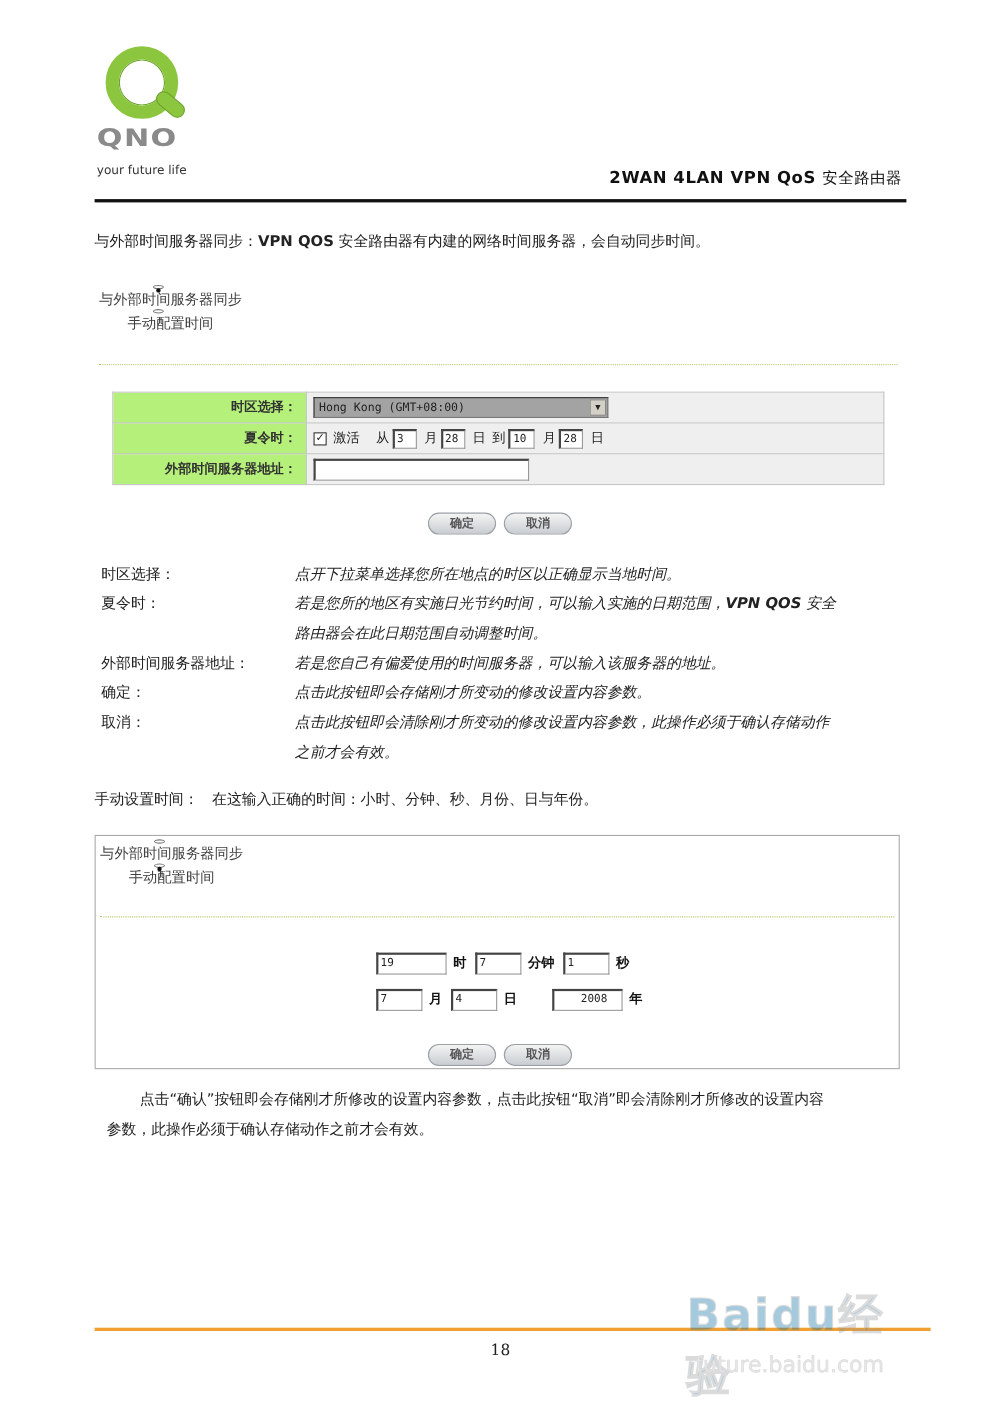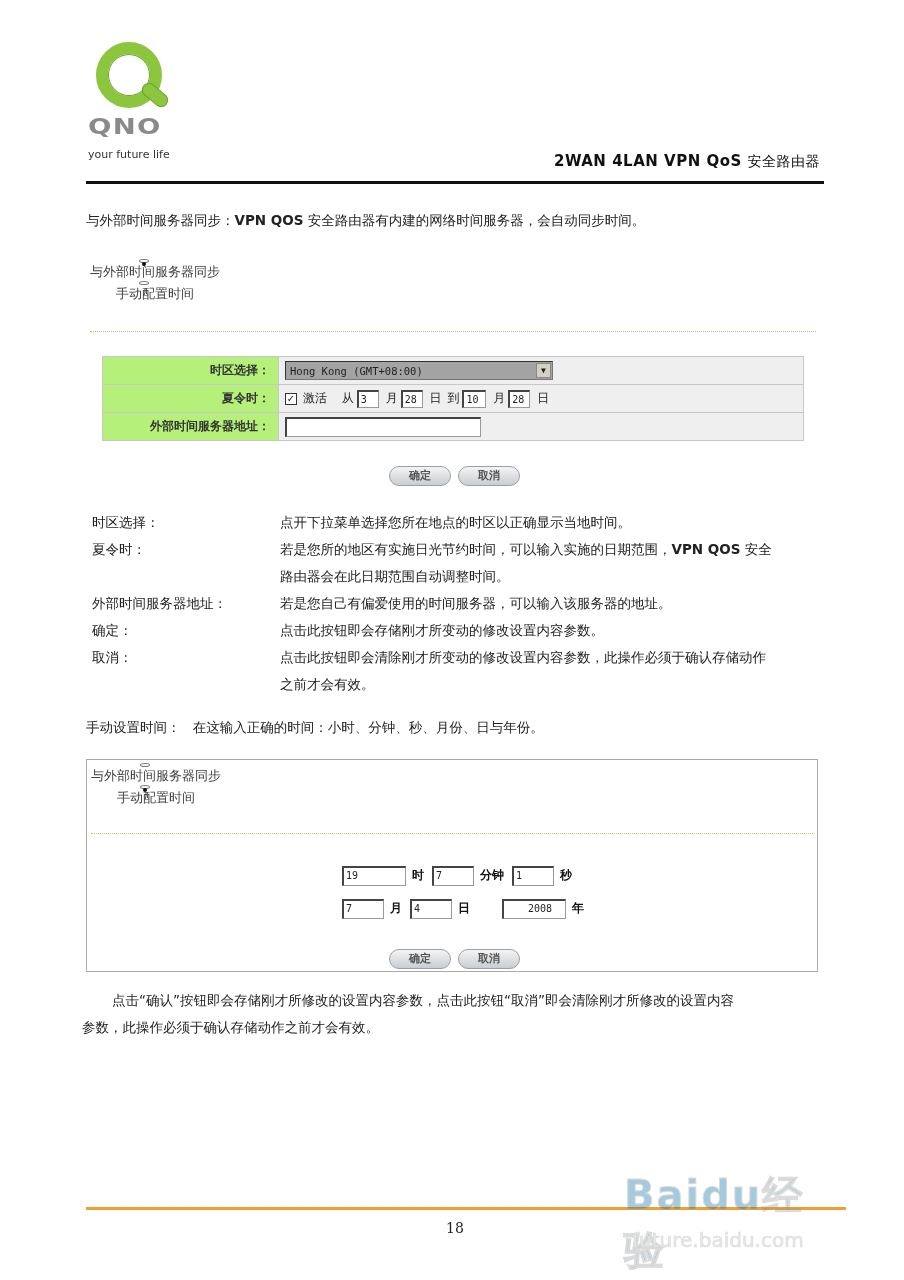--- a/index.html
+++ b/index.html
@@ -42,21 +42,21 @@
   .cb { display: inline-block; width: 12px; height: 12px; border: 1px solid #333; background: #fff; font-size: 10px; line-height: 10px; text-align: center; vertical-align: middle; margin-right: 3px; }
   .txt { font-size: 12px; vertical-align: middle; margin: 0 3px; }
   .tinput { display: inline-block; height: 18px; border: 1px solid #999; border-top: 2px solid #444; border-left: 2px solid #444; background: #fff;
             font-family: "DejaVu Sans Mono", monospace; font-size: 10px; line-height: 15px; padding-left: 2px; vertical-align: middle; }
 
   .btn { display: inline-flex; align-items: center; justify-content: center; width: 62px; height: 20px; border-radius: 10px;
          background: linear-gradient(#f4f4f4, #c9cdd2); border: 1px solid #9aa0a6; font-size: 11px; color: #555; font-weight: bold; margin: 0 1px; }
 
   .desc { font-size: 13.5px; color: #222; line-height: 27px; }
   .desc .term { position: absolute; left: 0; }
-  .desc .def { position: absolute; left: 188px; width: 552px; }
+  .desc .def { position: absolute; left: 176px; width: 552px; font-style: italic; }
   .desc .en { font-weight: bold; }
 
   .box2 { left: 86px; top: 759px; width: 732px; height: 213px; border: 1px solid #aaa; }
 
   .tlabel { font-size: 12px; font-weight: bold; color: #111; vertical-align: middle; margin: 0 8px 0 6px; }
 
   .footer-rule { left: 86px; top: 1207px; width: 760px; height: 3px; background: #f0a030; }
   .page-num { left: 446px; top: 1220px; font-family: "DejaVu Serif", serif; font-size: 14px; color: #222; }
 
   .wm { right: 60px; top: 1148px; width: 220px; height: 130px; opacity: 0.35; }
@@ -180,21 +180,21 @@
   <div class="abs" style="left:255px; top:138px; white-space:nowrap;">
     <span class="tinput" style="width:42px; height:20px;">7</span><span class="tlabel">月</span><span class="tinput" style="width:42px; height:20px;">4</span><span class="tlabel" style="margin-right:32px;">日</span><span class="tinput" style="width:64px; height:20px;padding-left:24px;">2008</span><span class="tlabel">年</span>
   </div>
 
   <div class="abs" style="left:301px; top:187px;">
     <span class="btn">确定</span>
     <span class="btn">取消</span>
   </div>
 </div>
 
-<div class="abs para" style="left:82px; top:987px; width:740px;">
+<div class="abs para" style="left:97px; top:987px; width:740px;">
   <div style="padding-left:30px;">点击“确认”按钮即会存储刚才所修改的设置内容参数，点击此按钮“取消”即会清除刚才所修改的设置内容</div>
   <div>参数，此操作必须于确认存储动作之前才会有效。</div>
 </div>
 
 <div class="abs footer-rule"></div>
 <div class="abs page-num">18</div>
 
 <div class="abs wm">
   <div class="wm-big">Baidu经验</div>
   <div class="wm-url">future.baidu.com</div>

